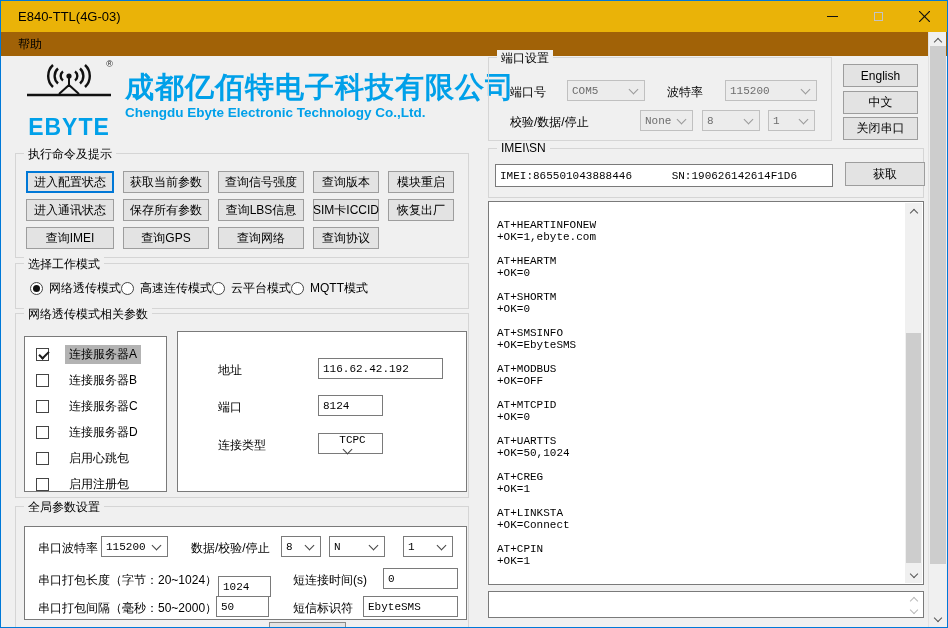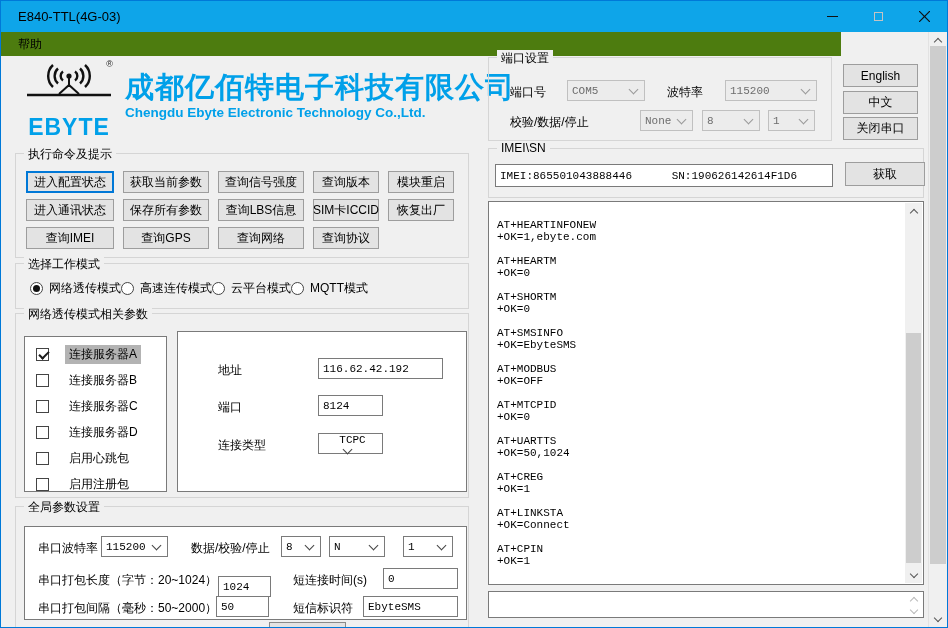--- a/index.html
+++ b/index.html
@@ -3,27 +3,27 @@
 <meta charset="utf-8">
 <style>
   * { margin:0; padding:0; box-sizing:border-box; }
   html,body { width:948px; height:628px; }
   body { font-family:"Liberation Sans",sans-serif; font-size:12px; color:#000; background:#fff; }
 
   #win { position:relative; width:948px; height:628px; background:#f0f0f0;
          border:1px solid #0079d8; overflow:hidden; }
 
   
-  .titlebar { position:absolute; left:0; top:0; width:946px; height:31px; background:#0ea5e9; }
+  .titlebar { position:absolute; left:0; top:0; width:946px; height:31px; background:#eab308; }
   .title { position:absolute; left:17px; top:0; line-height:31px; font-size:13px; }
   .winbtns { position:absolute; right:0; top:0; height:31px; display:flex; }
   .wb { width:46px; height:31px; display:flex; align-items:center; justify-content:center; }
   .min-glyph { width:11px; height:1px; background:#111; }
   .max-glyph { width:9px; height:9px; border:1px solid #c3c3c3; }
-  .menubar { position:absolute; left:0; top:31px; width:840px; height:24px; background:#4d7c0f; }
+  .menubar { position:absolute; left:0; top:31px; width:946px; height:24px; background:#a16207; }
   .menu-item { display:inline-block; margin-left:10px; padding:0 7px; line-height:24px; font-size:12px; }
 
   
   .logo { position:absolute; left:18px; top:60px; display:flex; align-items:flex-start; }
   .logo-left { width:100px; text-align:center; position:relative; }
   .brand { font-size:23px; font-weight:bold; color:#00a0e9; letter-spacing:1px; line-height:22px;margin-top:16px; }
   .reg { position:absolute; right:6px; top:-2px; font-size:9px; color:#222; }
   .company { margin-left:6px; padding-top:8px; }
   .cn { font-size:29px; font-weight:bold; color:#00a0e9; line-height:36px; letter-spacing:1px; white-space:nowrap; }
   .en { font-size:13.5px; font-weight:bold; color:#00a0e9; white-space:nowrap; }

